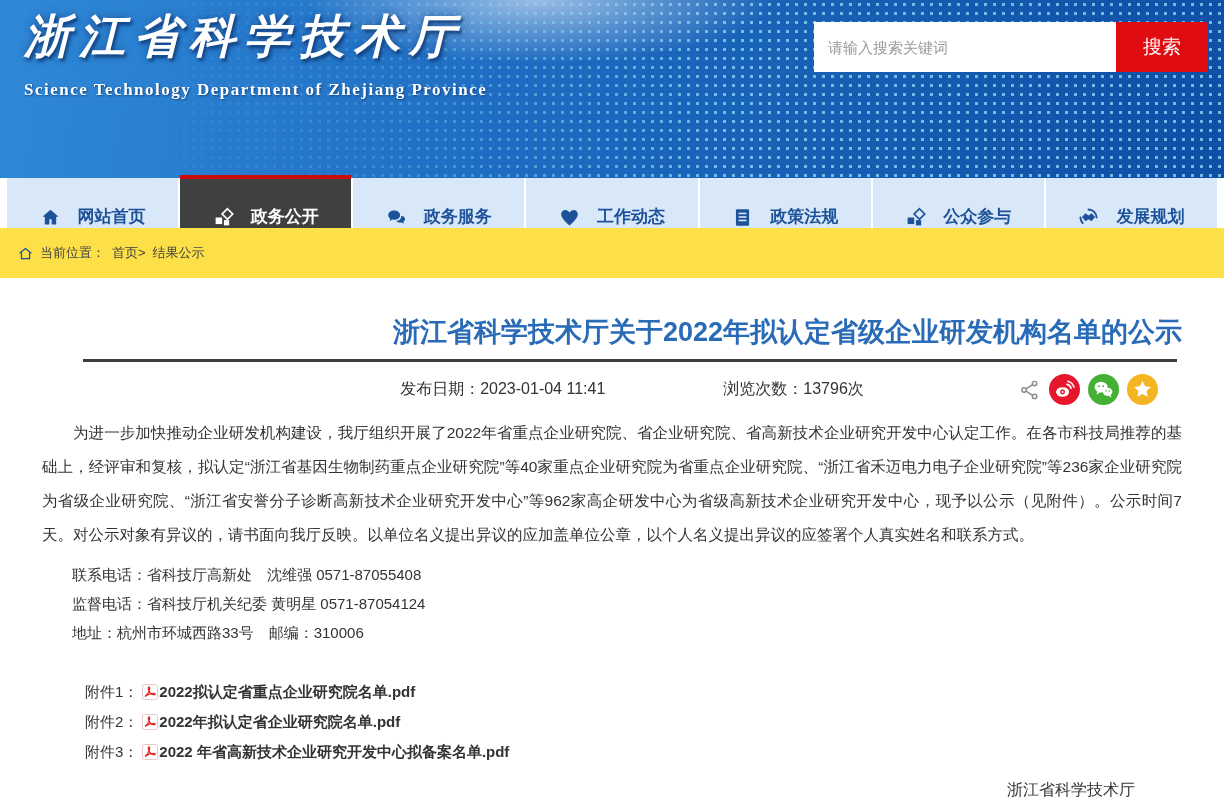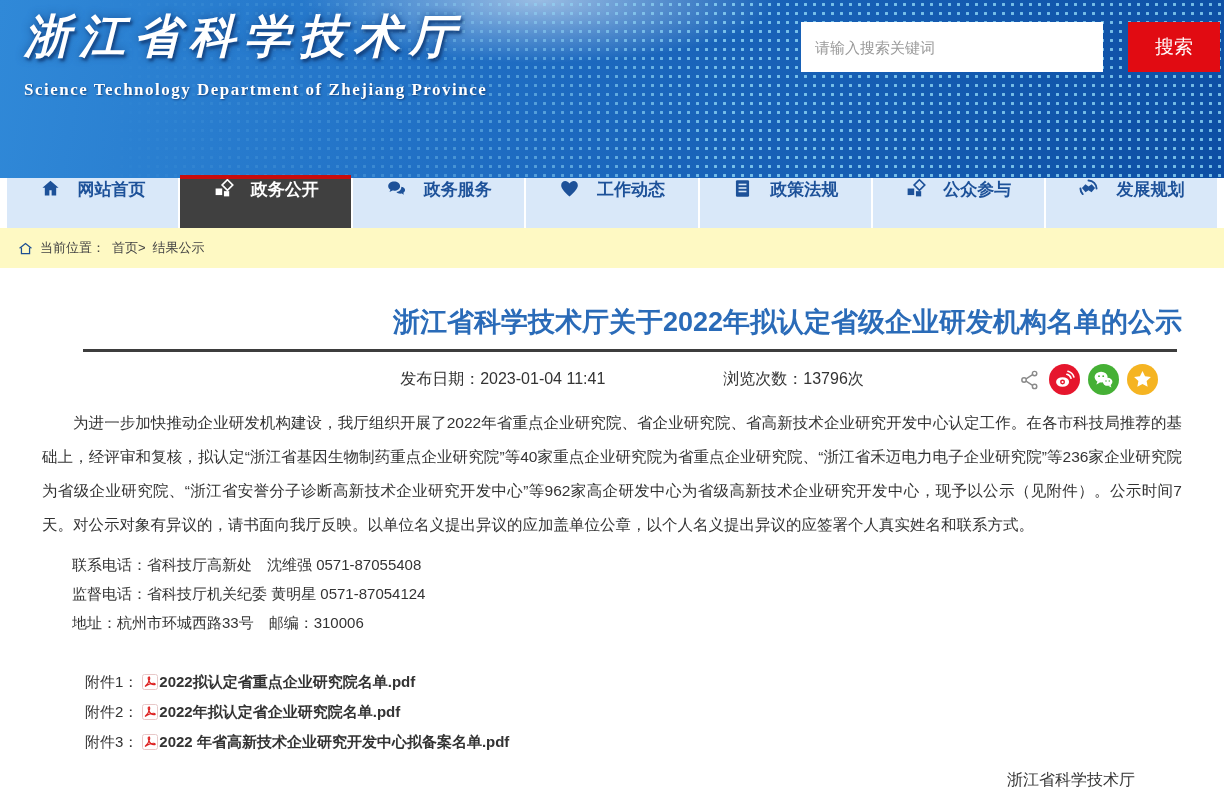--- a/index.html
+++ b/index.html
@@ -16,41 +16,41 @@
     background-size: 9px 9px;
     -webkit-mask-image: linear-gradient(to left, rgba(0,0,0,.95) 40%, rgba(0,0,0,.25) 70%, transparent 92%);
     mask-image: linear-gradient(to left, rgba(0,0,0,.95) 40%, rgba(0,0,0,.25) 70%, transparent 92%); }
   .logo { position:absolute; left: 24px; top: 6px; z-index: 2; cursor: pointer; }
   .logo-cn { font-family: "DejaVu Serif", serif; font-style: italic; font-weight: bold;
     font-size: 46px; color: #fff; letter-spacing: 9px;
     text-shadow: 0 0 8px rgba(25,80,150,.95), 2px 3px 3px rgba(15,55,110,.85); }
   .logo-en { margin-top: 12px; font-family: "Liberation Serif", serif; font-weight: bold;
     font-size: 17px; color: #fff; letter-spacing: 1.5px;
     text-shadow: 1px 1px 2px rgba(15,55,110,.8); }
-  .search { position:absolute; top: 22px; right: 4px; z-index: 3; display: flex; gap: 25px; }
+  .search { position:absolute; top: 22px; right: 16px; z-index: 3; display: flex; }
   .search input { width: 302px; height: 50px; border: 0; outline: none; padding: 0 14px;
     font-size: 15px; color: #333; background: #fff; }
   .search input::placeholder { color: #9a9a9a; }
   .search button { width: 92px; height: 50px; border: 0; background: #e10b12; color: #fff;
     font-size: 19px; cursor: pointer; font-family: inherit; }
 
   
   .nav { display: flex; margin: 0 7px; height: 50px; background: #d9e8f9; }
-  .nav-item { position: relative; flex: 1 1 0; display: flex; align-items: flex-start;
+  .nav-item { position: relative; flex: 1 1 0; display: flex; align-items: flex-end;
     justify-content: center; gap: 17px; color: #1d5199; font-size: 17px; font-weight: bold;
     border-right: 2px solid #fff; cursor: pointer; }
   .nav-item:last-child { border-right: 0; }
   .nav-item .nav-icon { display: inline-flex; width: 21px; height: 21px; }
   .nav-item .nav-icon svg { width: 100%; height: 100%; }
   .nav-item.active { background: #404040; color: #fff; }
   .nav-item.active::before { content:""; position:absolute; left: 0; right: 0; top: -3px;
     height: 4px; background: #c80c0c; }
 
   
-  .breadcrumb { height: 40px; background: #fef9c3; display: flex; align-items: center;
+  .breadcrumb { height: 50px; background: #fde047; display: flex; align-items: center;
     padding-left: 18px; gap: 7px; font-size: 13px; color: #444; }
   .breadcrumb svg { width: 15px; height: 15px; }
   .crumb-link { cursor: pointer; }
 
   
   .content { background: #fff; padding: 34px 42px 0 42px; }
   .page-title { text-align: right; color: #2a6bb8; font-size: 27px; font-weight: bold;
     line-height: 40px; }
   .title-divider { height: 3px; background: #3d3d3d; margin: 7px 5px 0 41px; }
   .meta { position: relative; padding-top: 17px; height: 42px; }

